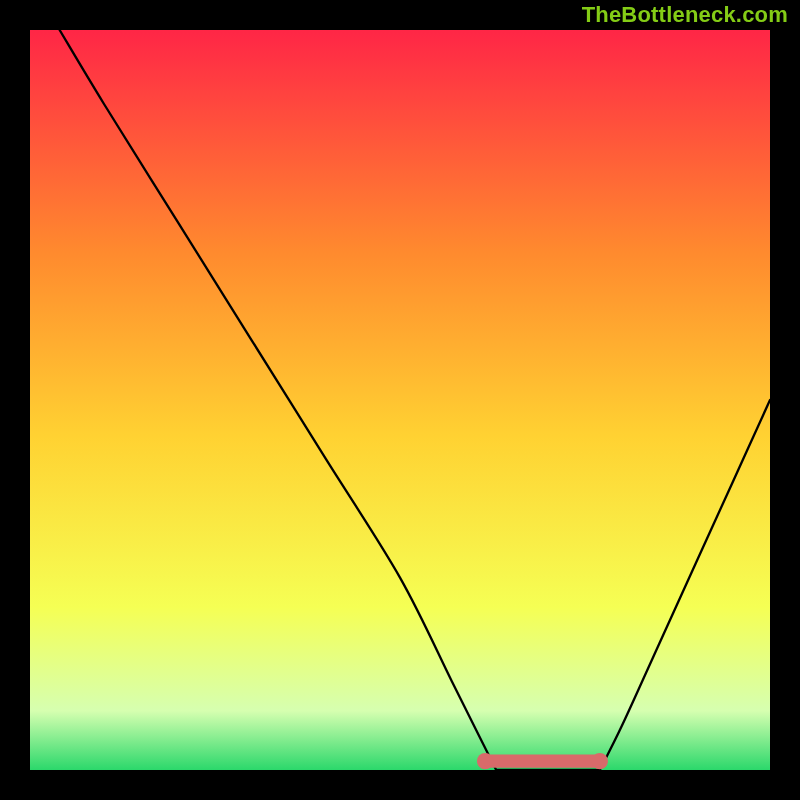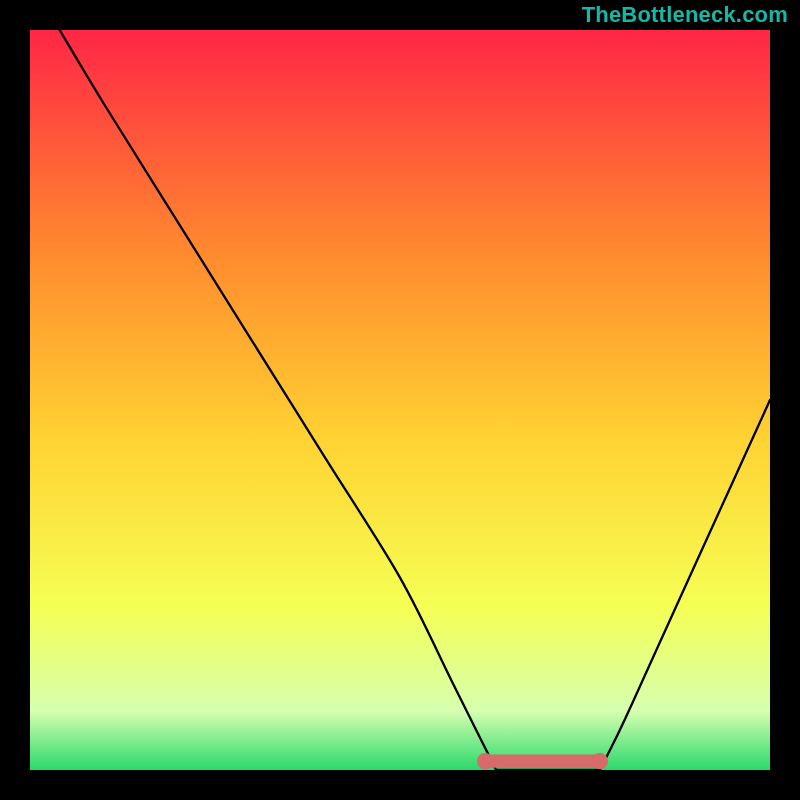--- a/index.html
+++ b/index.html
@@ -14,21 +14,21 @@
   .frame {
     position: relative;
     width: 800px;
     height: 800px;
     background: #000;
   }
   .watermark {
     position: absolute;
     top: 2px;
     right: 12px;
-    color: #14b8a6;
+    color: #84cc16;
     font-size: 22px;
     font-weight: 600;
     letter-spacing: 0.2px;
     user-select: none;
   }
   .plot-area {
     position: absolute;
     left: 30px;
     top: 30px;
     width: 740px;

